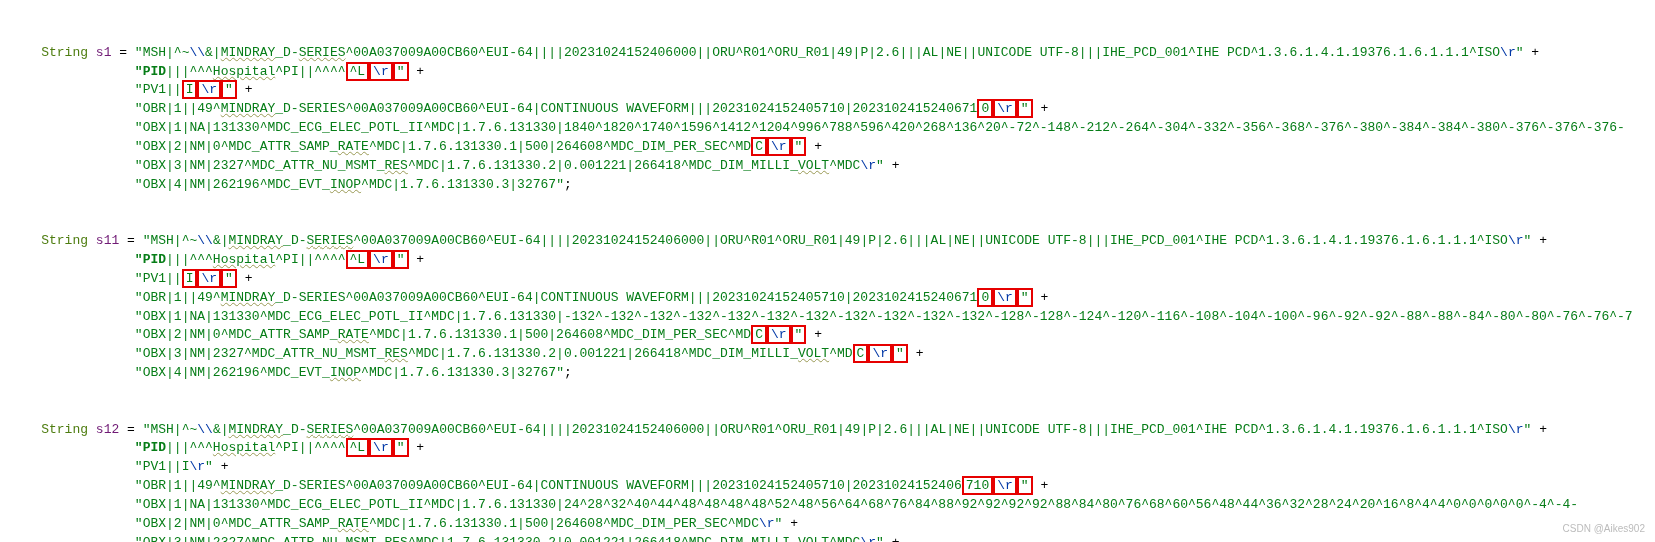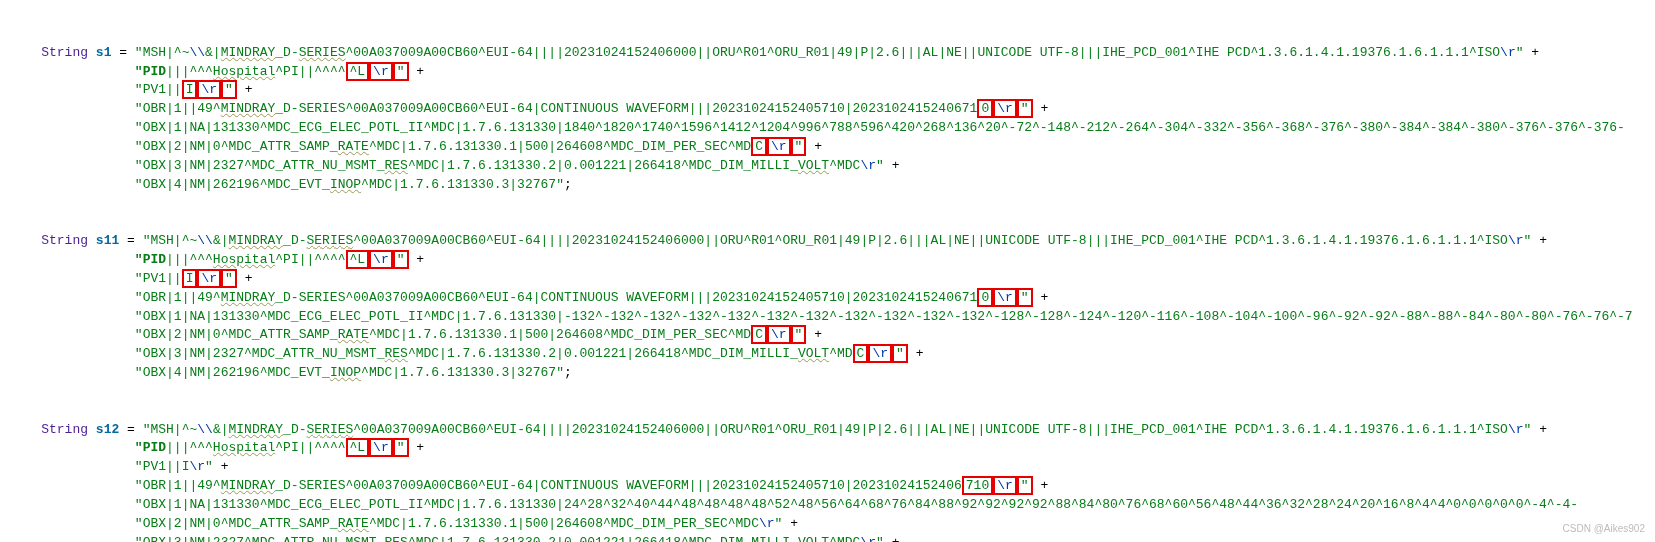--- a/index.html
+++ b/index.html
@@ -10,22 +10,22 @@
     font-size: 13px;
     line-height: 1.45;
     color: #000000;
     width: 1655px;
   }
   .code-area {
     padding: 6px 0 6px 10px;
     white-space: pre;
   }
   .line { display: block; }
-  .kw { color: #4c1d95; }
-  .var-decl { color: #0369a1; font-weight: bold; }
+  .kw { color: #4d7c0f; }
+  .var-decl { color: #701a75; }
   .op { color: #000000; }
   .str { color: #067d17; }
   .esc { color: #0037a6; }
   .pid { color: #067d17; font-weight: bold; }
   .u-wavy {
     text-decoration-line: underline;
     text-decoration-style: wavy;
     text-decoration-color: #9a9a55;
     text-decoration-thickness: 1px;
   }

